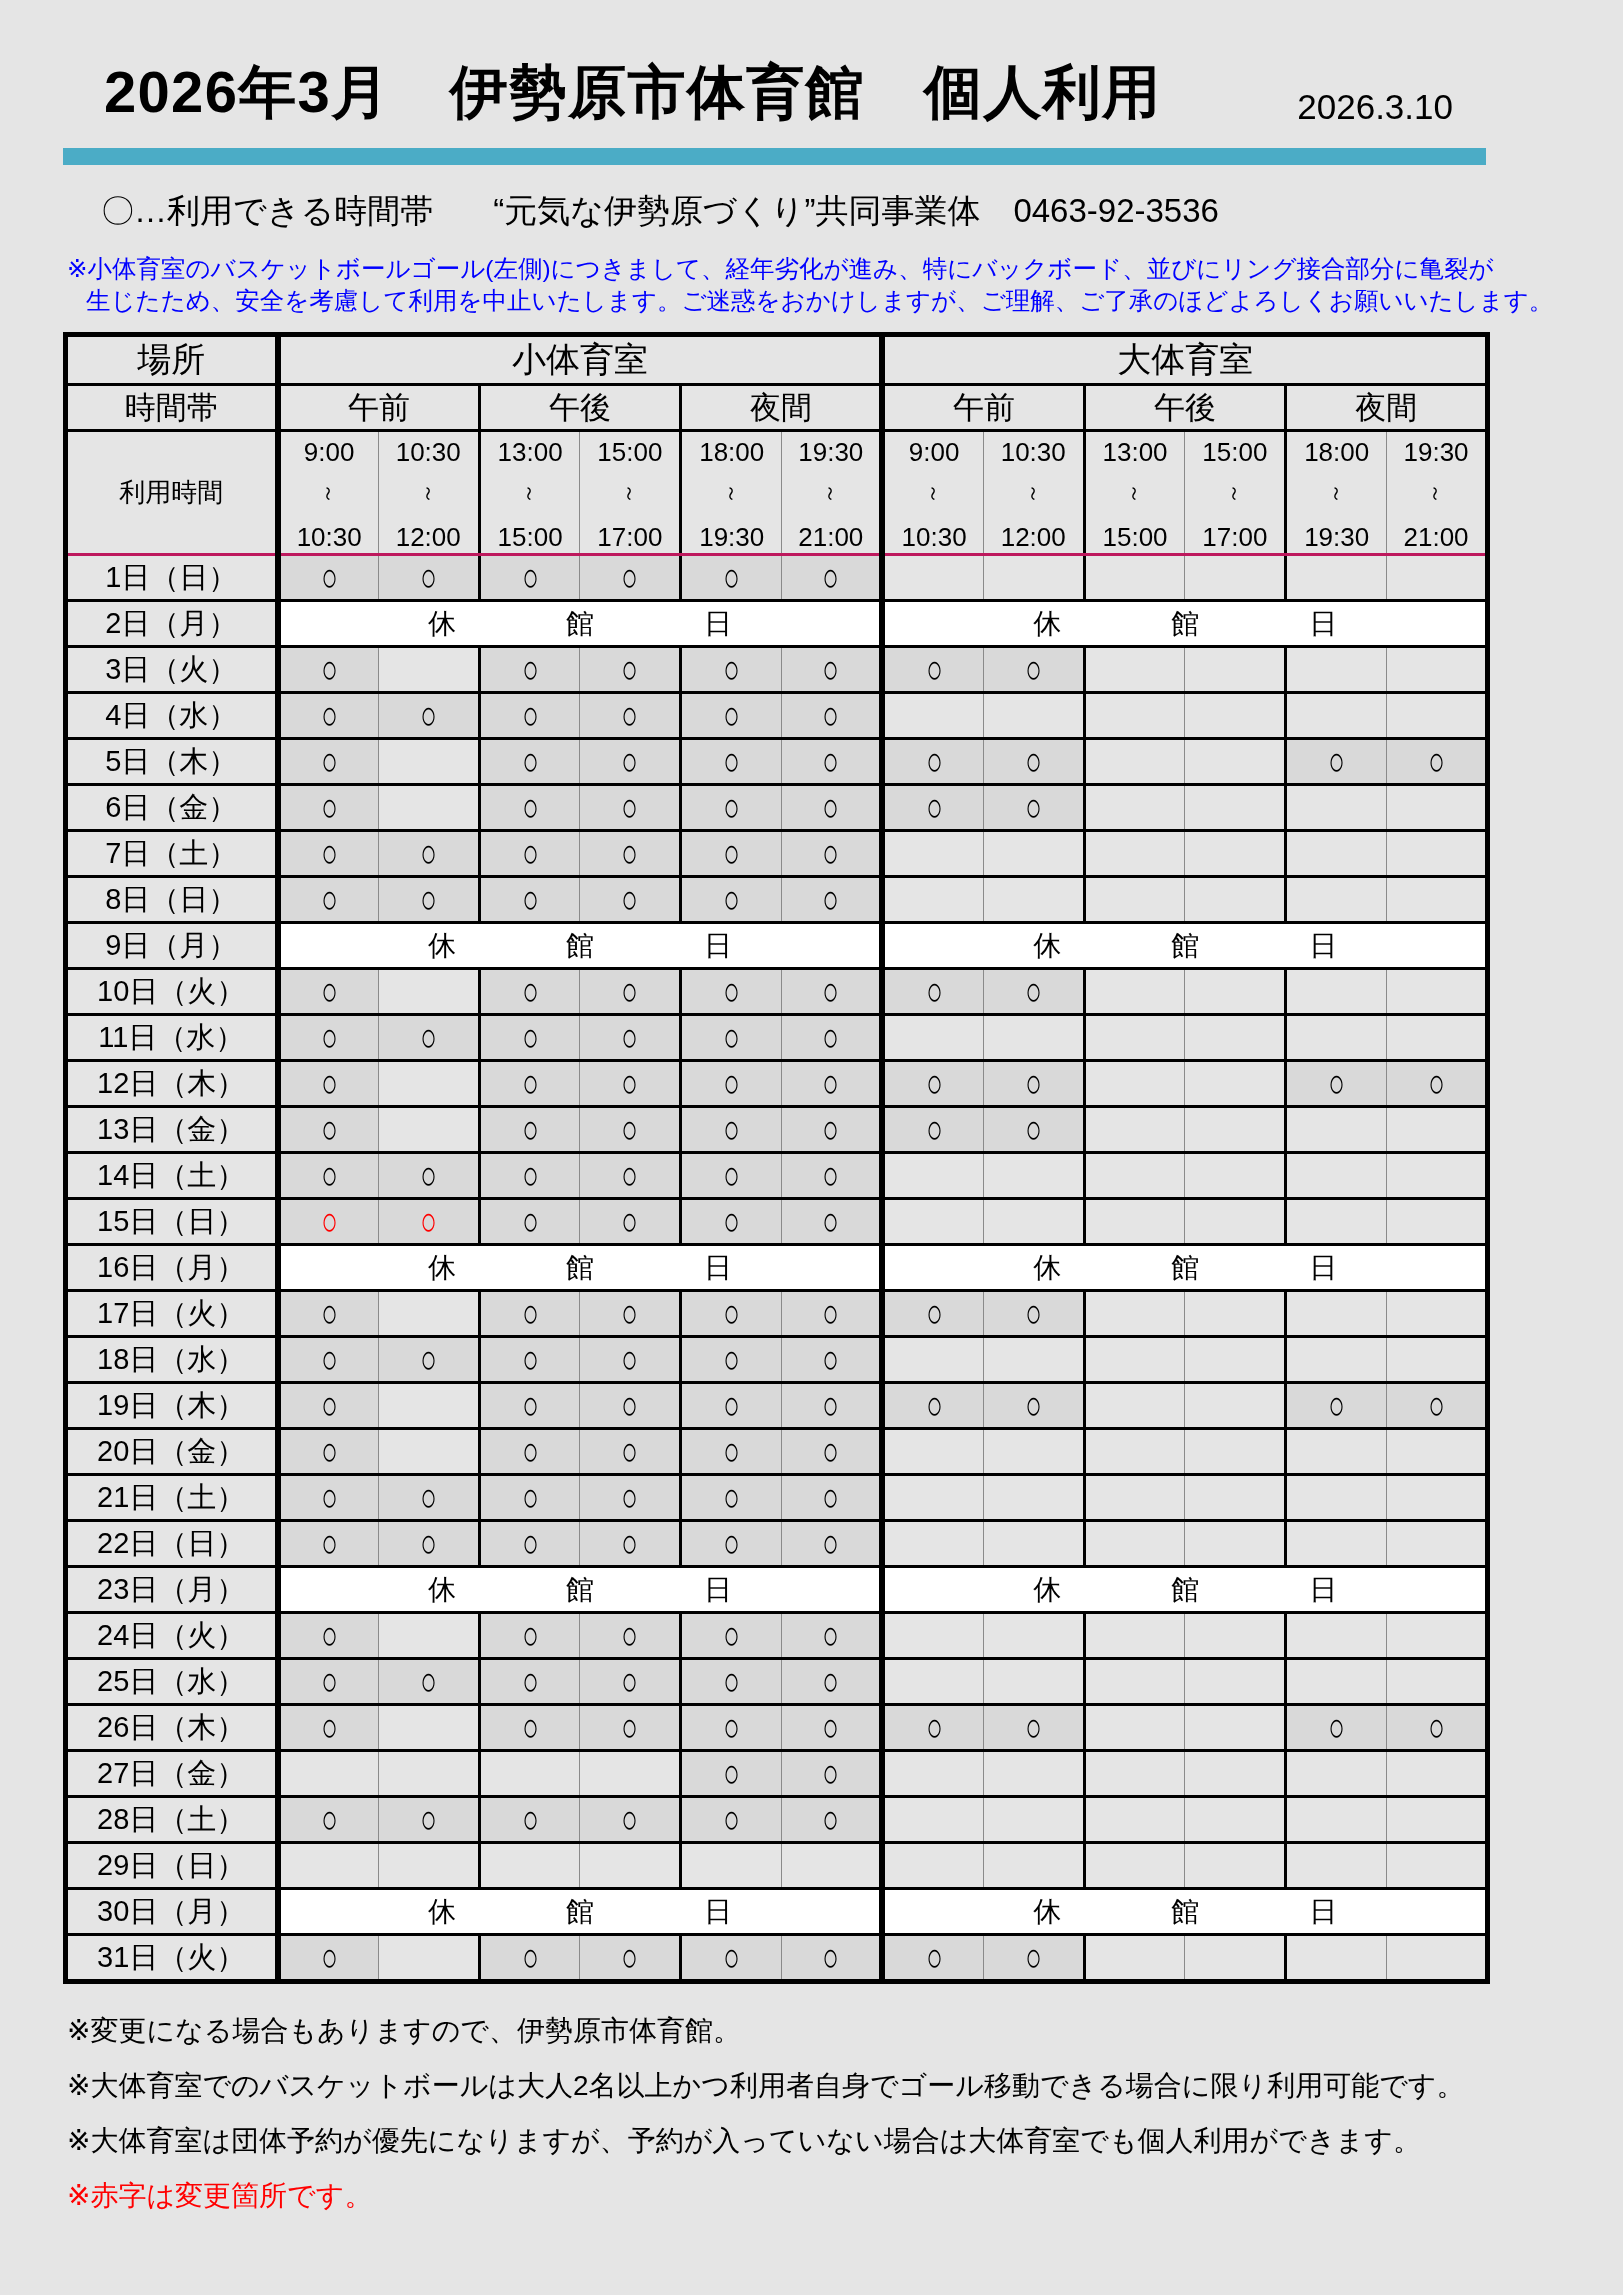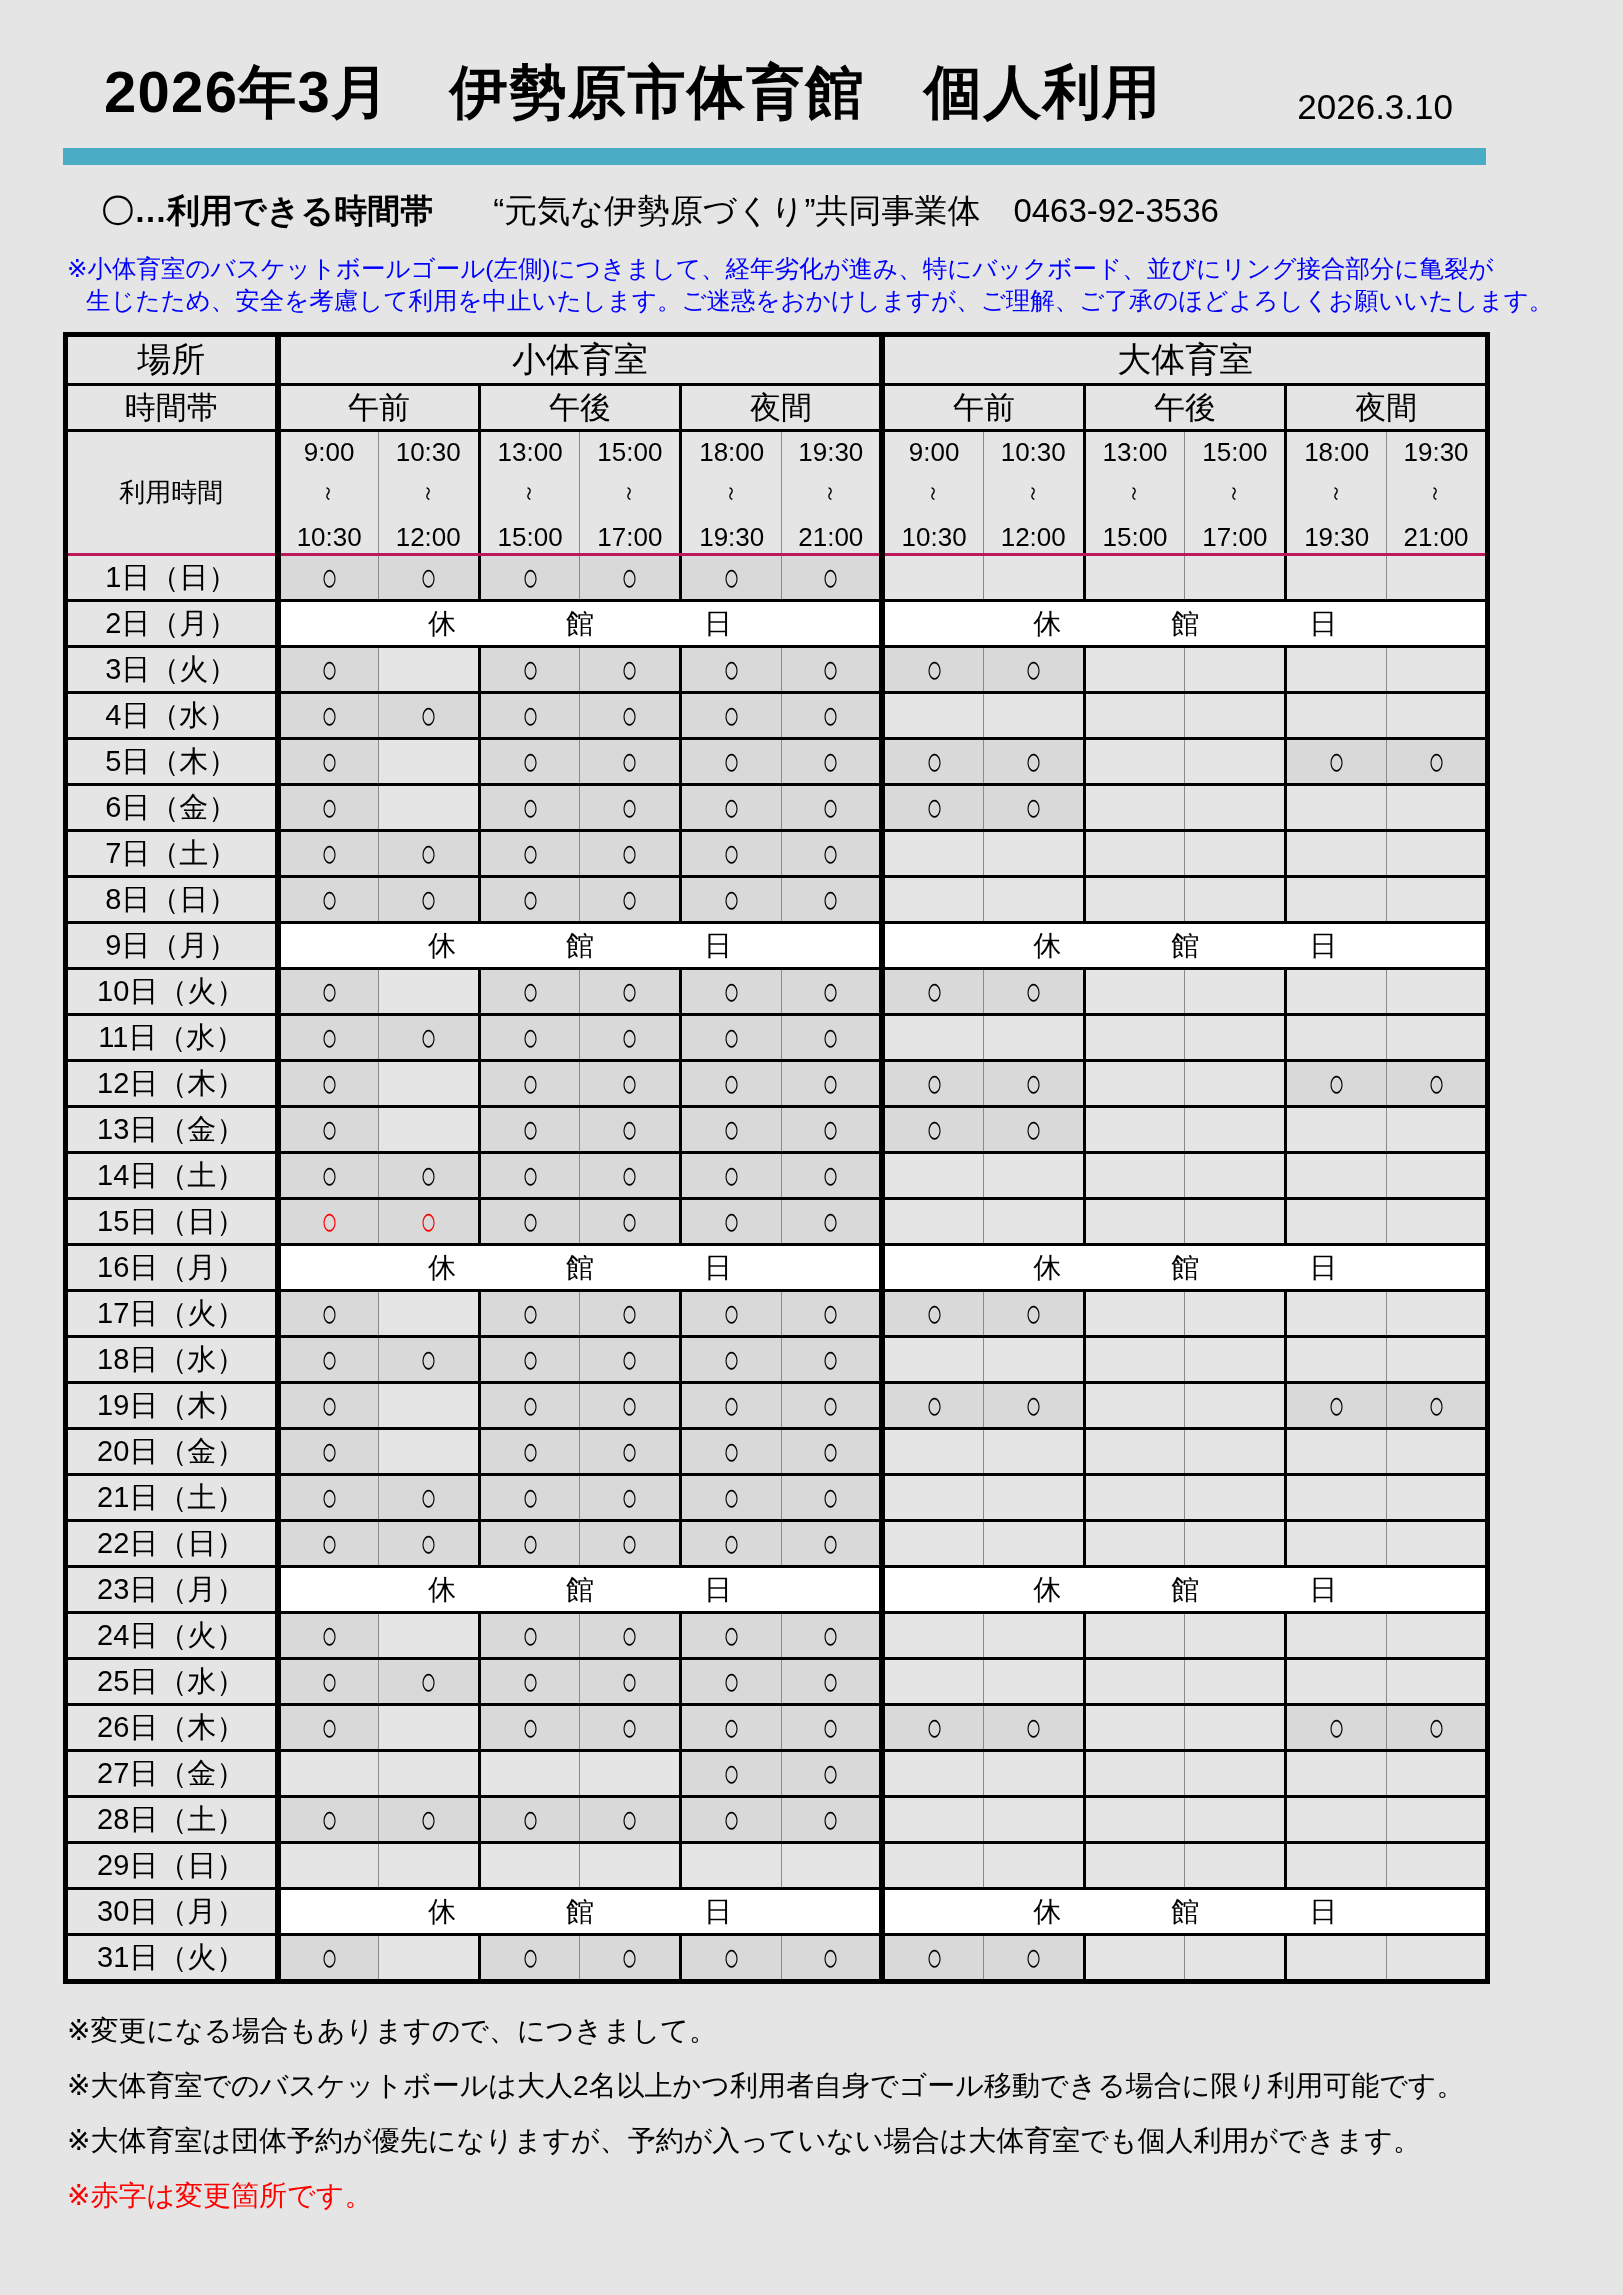--- a/index.html
+++ b/index.html
@@ -32,21 +32,21 @@
   }
 
   
   .legend-row {
     display: flex;
     align-items: baseline;
     gap: 60px;
     margin: 24px 0 0 101px;
     white-space: nowrap;
   }
-  .legend { font-size: 33px; font-weight: bold; }
+  .legend { font-size: 33px; font-weight: normal; }
   .org { font-size: 33px; }
 
   
   .notice {
     margin: 19px 0 0 67px;
     color: var(--blue, #0000FF);
     font-size: 24.5px;
     line-height: 1.32;
     white-space: nowrap;
   }
@@ -729,21 +729,21 @@
           <td class="slot bl-thin shaded"><span class="circle">○</span></td>
           <td class="slot bl-pair"></td>
           <td class="slot bl-thin"></td>
           <td class="slot bl-pair"></td>
           <td class="slot bl-thin"></td>
         </tr>
       </tbody>
   </table>
 
   <div class="footnotes" id="footnotes">
-      <div class="footnote">※変更になる場合もありますので、につきまして。</div>
+      <div class="footnote">※変更になる場合もありますので、伊勢原市体育館。</div>
       <div class="footnote">※大体育室でのバスケットボールは大人2名以上かつ利用者自身でゴール移動できる場合に限り利用可能です。</div>
       <div class="footnote">※大体育室は団体予約が優先になりますが、予約が入っていない場合は大体育室でも個人利用ができます。</div>
     </div>
   <div class="footnotes" style="margin-top:0;">
     <div class="footnote red">※赤字は変更箇所です。</div>
   </div>
 
 </div>
 
 

